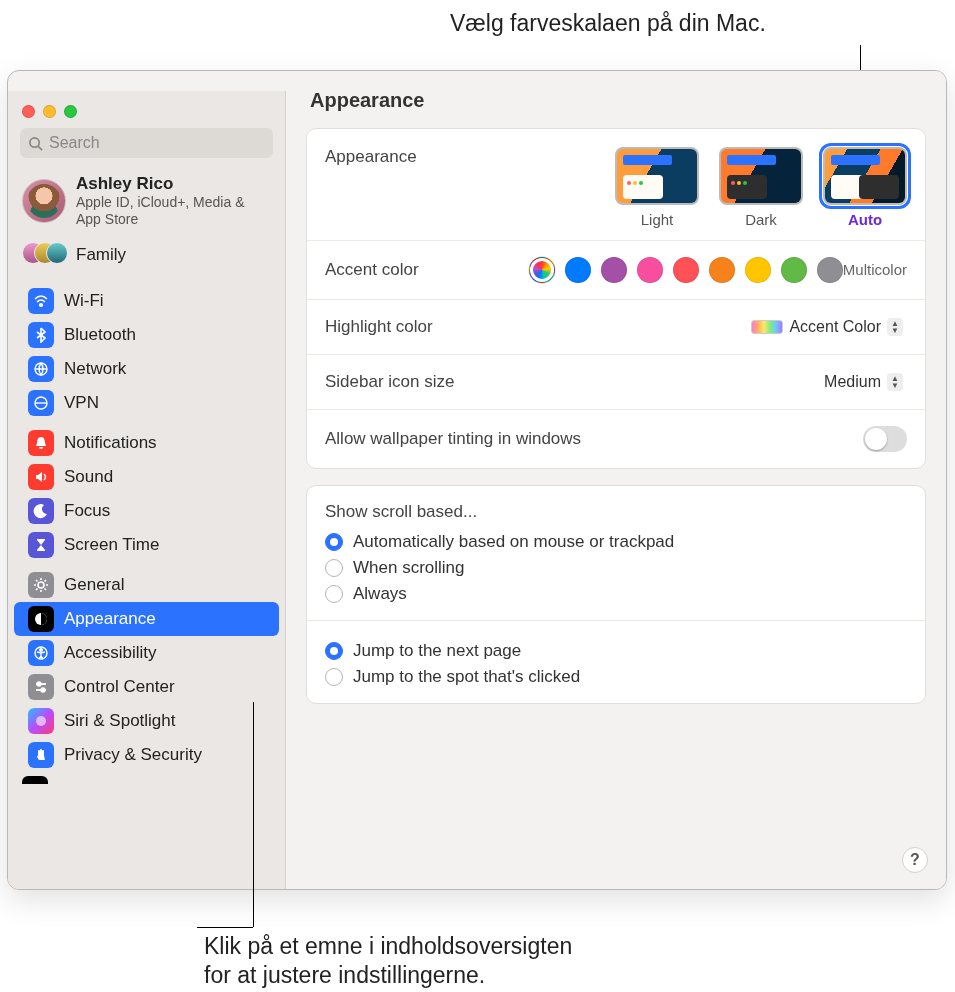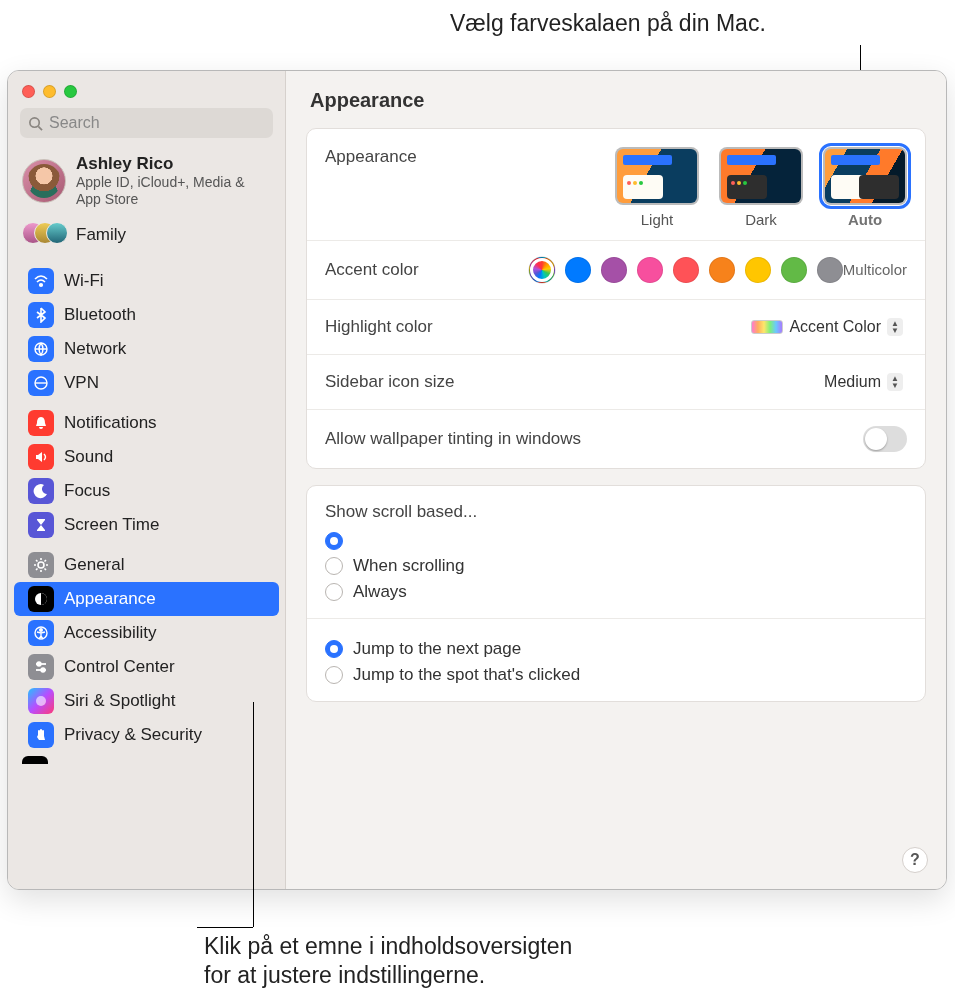--- a/index.html
+++ b/index.html
@@ -66,20 +66,21 @@
     display: flex;
   }
 
   .sidebar {
     width: 278px;
     background: #ebe7e4;
     border-right: 1px solid #d6d1cd;
     display: flex;
     flex-direction: column;
     overflow: hidden;
+    margin-top: 20px;
   }
 
   .traffic-lights {
     display: flex;
     gap: 8px;
     padding: 14px 14px 8px 14px;
   }
   .tl { width: 13px; height:13px; border-radius:50%; border:0.5px solid rgba(0,0,0,0.15);}
   .tl.r{background:#ff5f57;} .tl.y{background:#febc2e;} .tl.g{background:#28c840;}
 
@@ -205,21 +206,21 @@
     position:absolute; bottom:4px; left:6px; width:36px; height:24px;
     background:#fefcf5; border-radius:4px;
   }
   .app-thumb .dots{
     position:absolute; bottom:18px; left:10px; display:flex; gap:2px;
   }
   .app-thumb .dots i{width:4px;height:4px;border-radius:50%;background:#ff5f57;}
   .app-thumb .dots i:nth-child(2){background:#febc2e;}
   .app-thumb .dots i:nth-child(3){background:#28c840;}
   .app-cap { font-size:15px; color:#555;}
-  .app-cap.sel { font-weight:700; color:#737373;}
+  .app-cap.sel { font-weight:700; color:#6d28d9;}
   .accent-swatches { display:flex; gap:10px; }
   .sw {
     width:26px; height:26px; border-radius:50%;
     border:1px solid rgba(0,0,0,0.08);
     position:relative;
   }
   .sw.multi{
     background:conic-gradient(#ff3b30,#ff9500,#ffcc00,#34c759,#00c7be,#007aff,#5856d6,#af52de,#ff2d55,#ff3b30);
   }
   .sw.sel::after{
@@ -552,20 +553,21 @@
         <div class="toggle"></div>
       </div>
     </div>
 
     <div class="panel">
       <div class="panel-row section-block">
         <div class="label">Show scroll based...</div>
         <div class="radio-group">
           <label class="radio-row">
             <span class="radio checked"></span>
+            <span>Automatically based on mouse or trackpad</span>
           </label>
           <label class="radio-row">
             <span class="radio"></span>
             <span>When scrolling</span>
           </label>
           <label class="radio-row">
             <span class="radio"></span>
             <span>Always</span>
           </label>
         </div>

